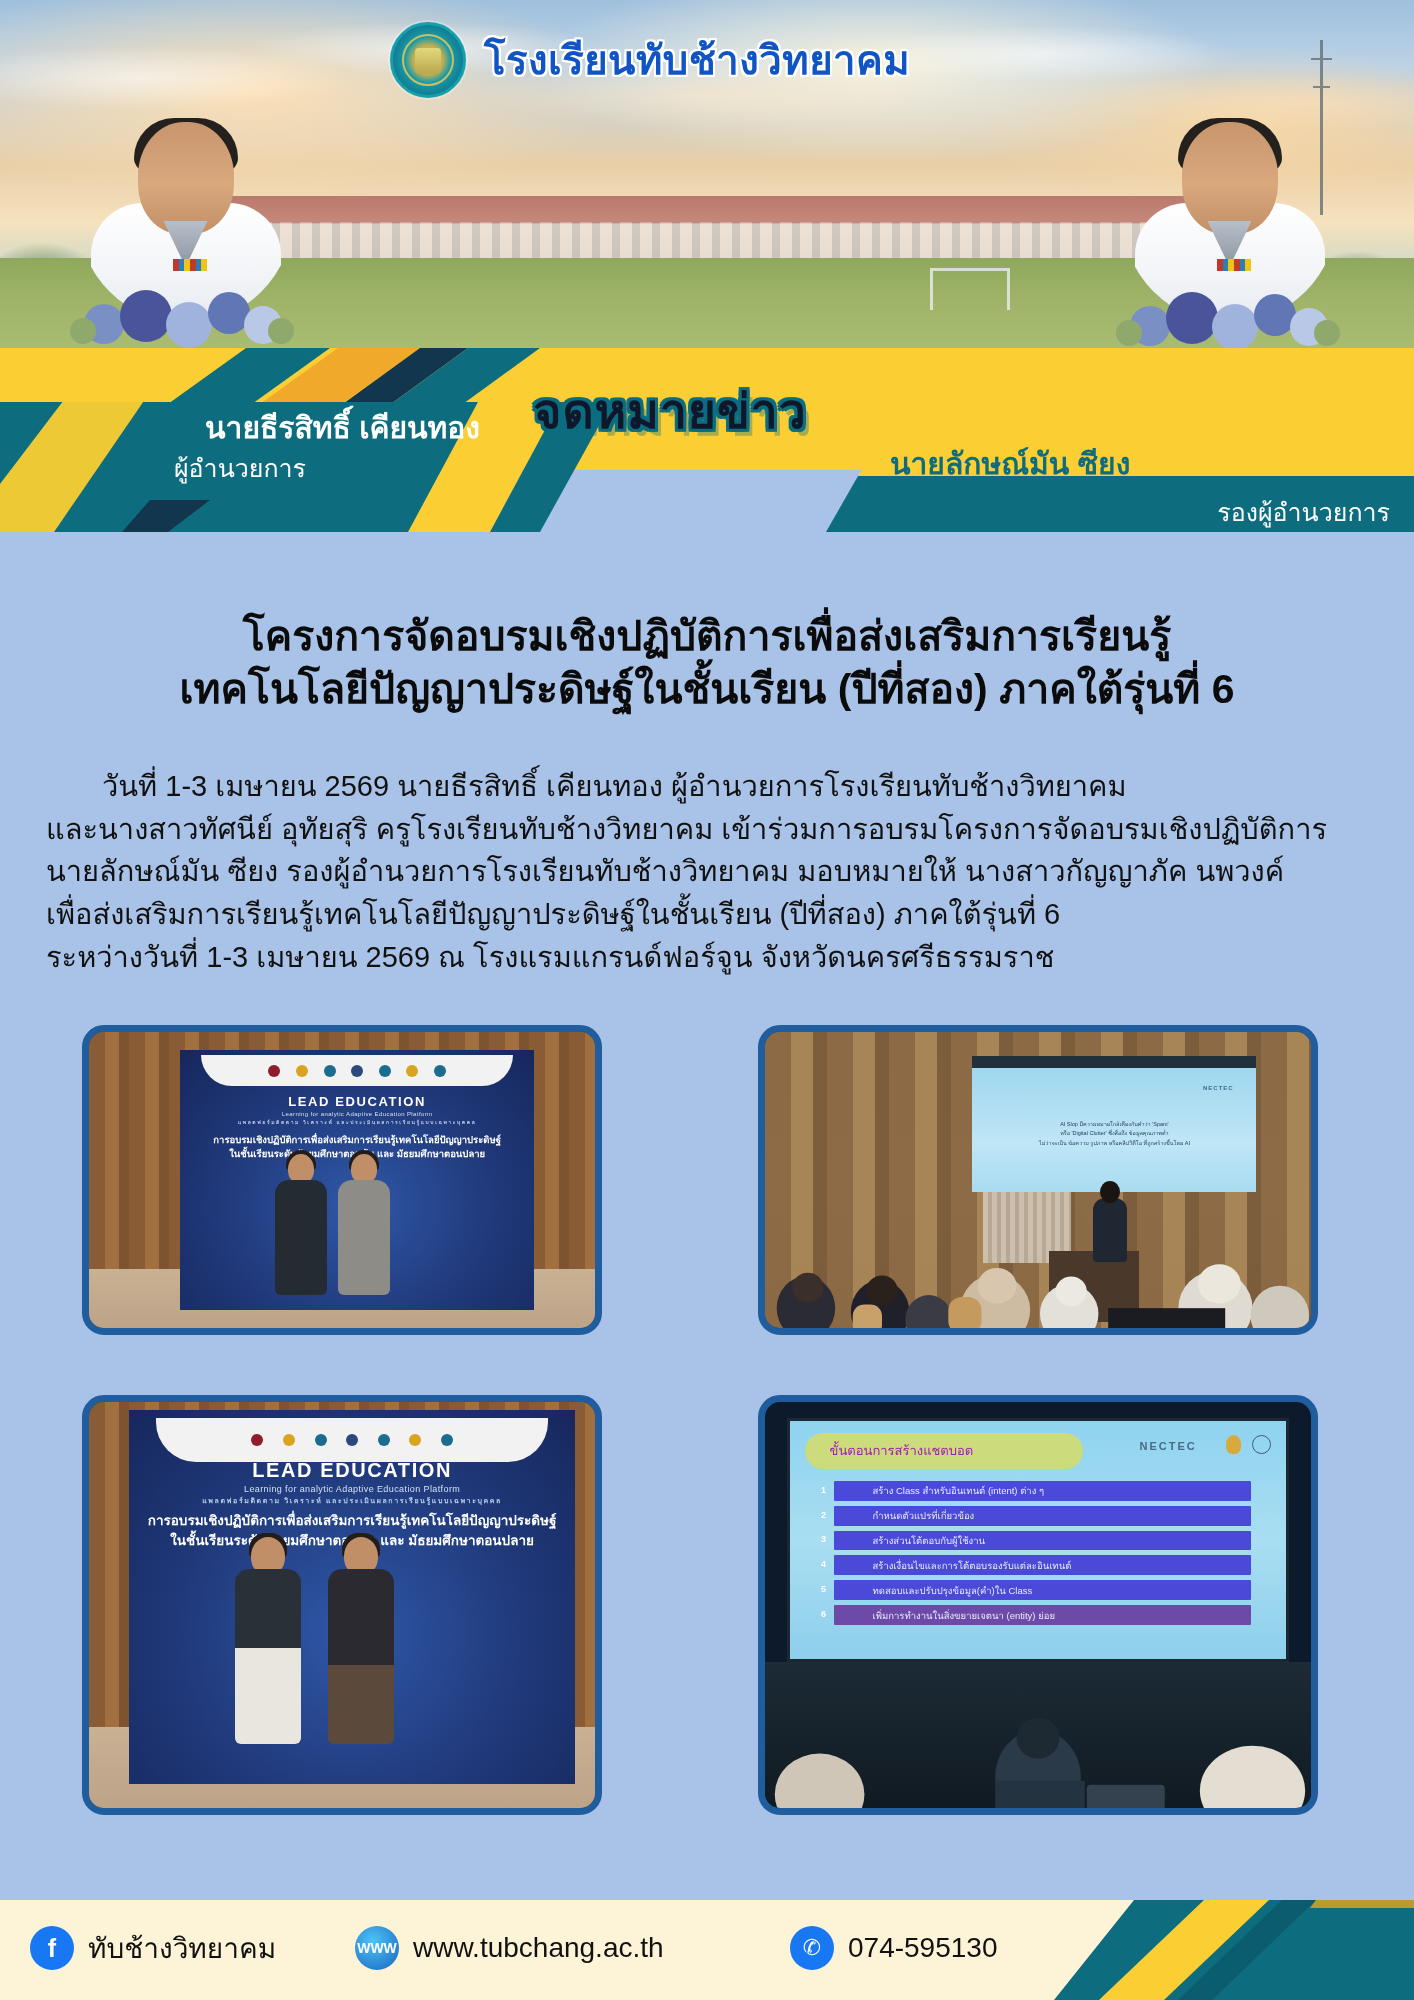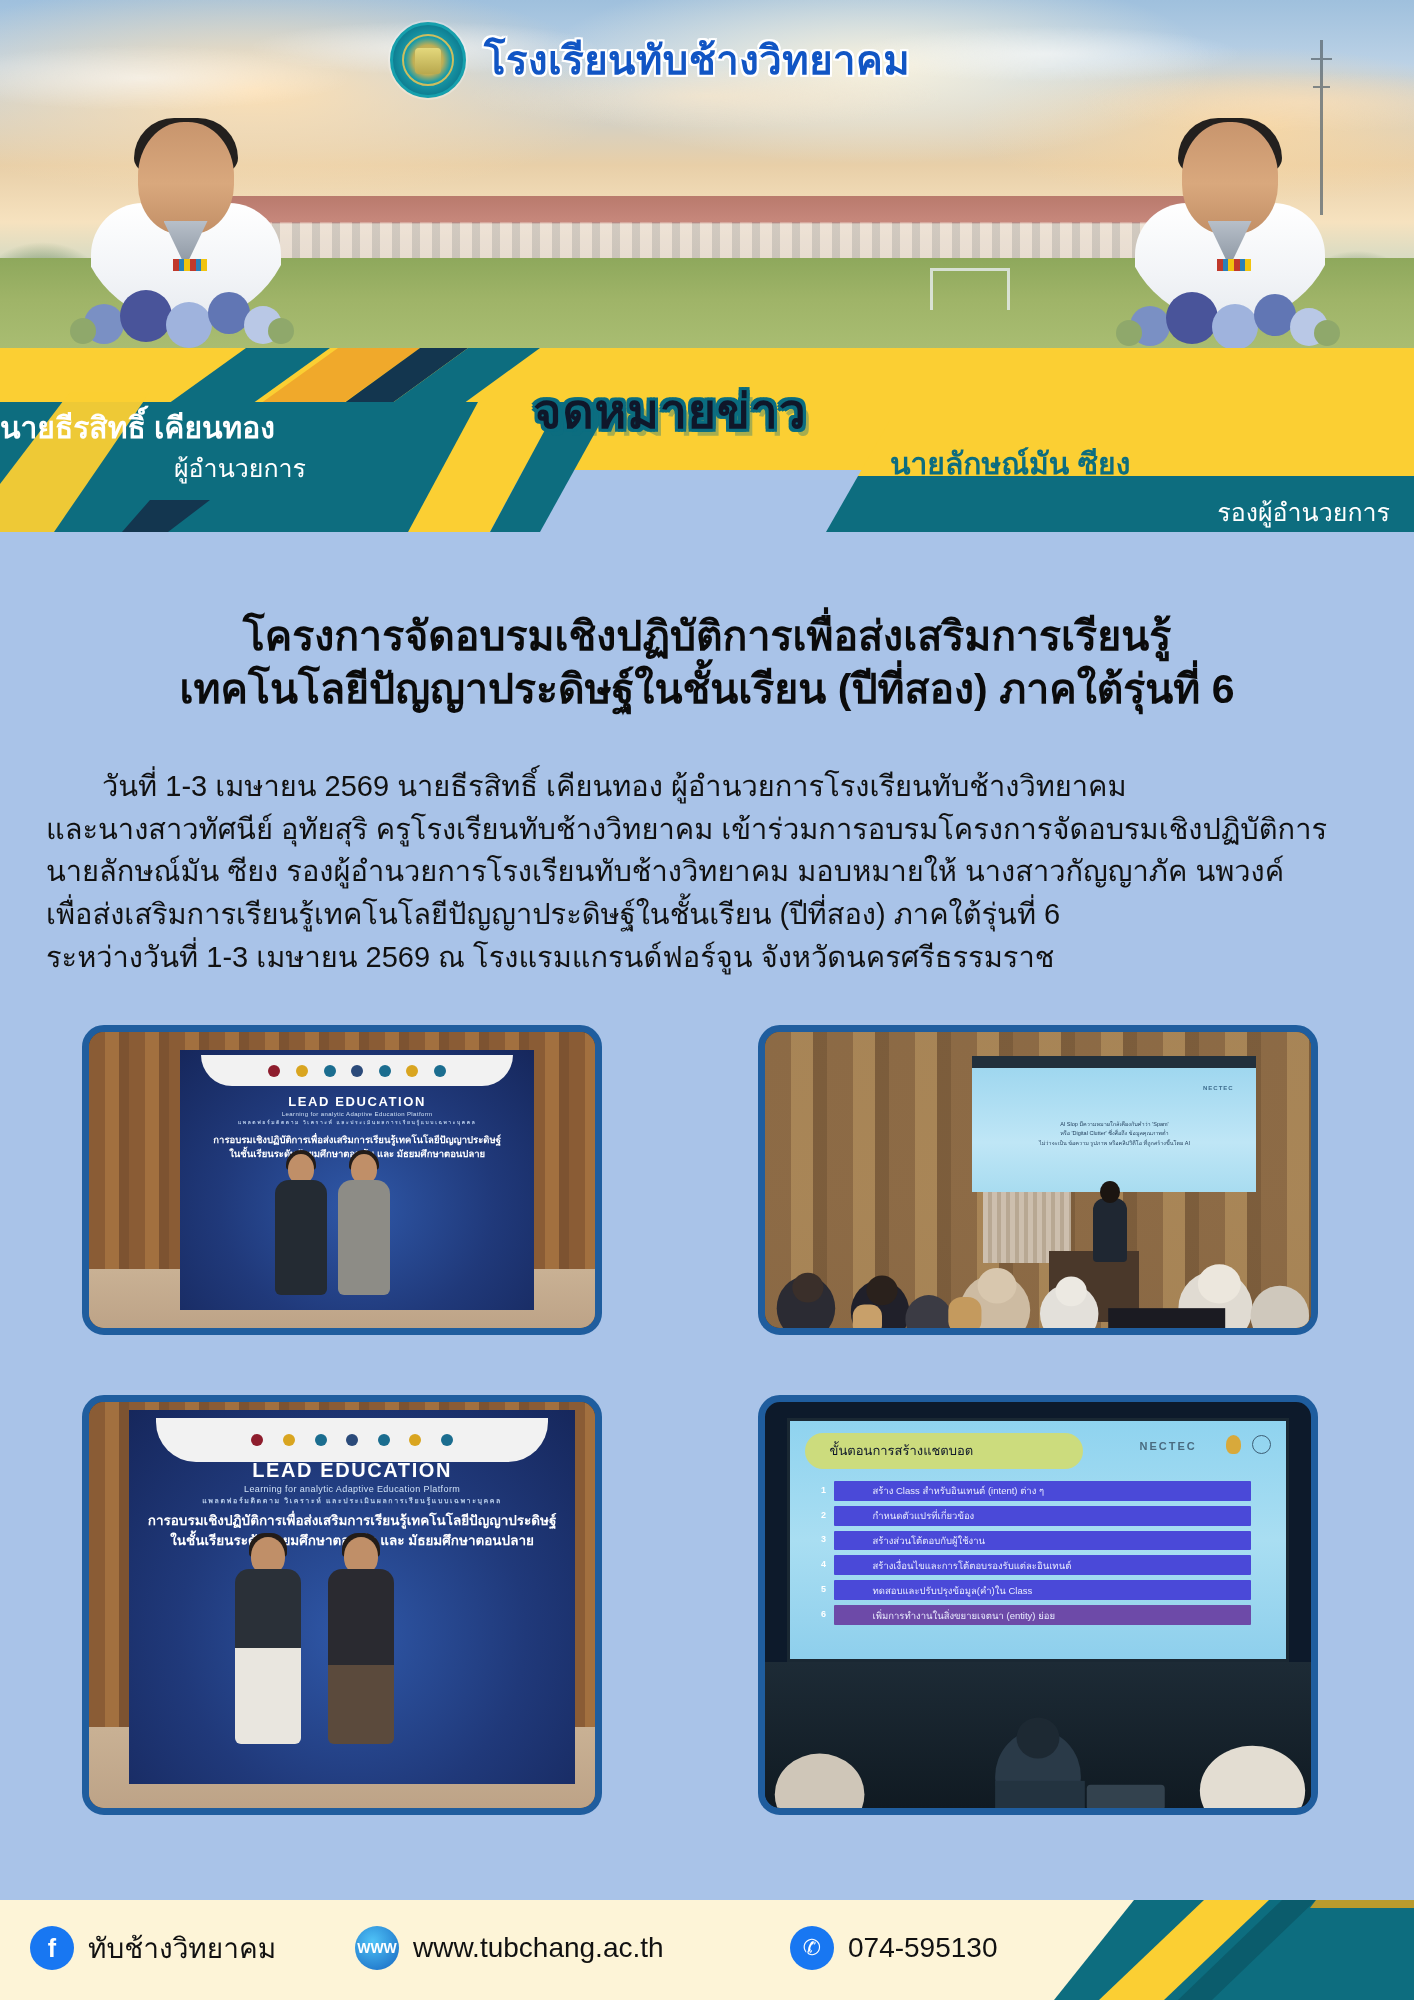--- a/index.html
+++ b/index.html
@@ -103,21 +103,21 @@
   .titleLetter{
     position:absolute; left:390px; top:356px; width:560px; height:110px;
     display:flex; align-items:center; justify-content:center;
     font-size:48px; font-weight:bold; color:#0f172a; letter-spacing:1px;
     text-shadow:-3px 0 #0b6d80,0 -3px #0b6d80,3px 0 #0b6d80,0 3px #0b6d80,-3px -3px #0b6d80,3px 3px #0b6d80,3px -3px #0b6d80,-3px 3px #0b6d80, 6px 7px 0 rgba(11,109,128,.35);
     z-index:7; white-space:nowrap;
   }
 
   .nameplate{ position:absolute; z-index:8; }
   .np-left{ left:0; top:404px; width:520px; height:120px; }
-  .np-left .n1{ position:absolute; left:0; top:0; width:480px; text-align:left; font-size:30px; font-weight:bold; color:#ffffff; }
+  .np-left .n1{ position:absolute; left:0; top:0; width:480px; text-align:right; font-size:30px; font-weight:bold; color:#ffffff; }
   .np-left .n2{ position:absolute; left:0; top:44px; width:480px; text-align:center; font-size:25px; color:#ffffff; }
   .np-right{ left:890px; top:440px; width:524px; height:120px; }
   .np-right .n1{ position:absolute; left:0; top:0; width:500px; font-size:30px; font-weight:bold; color:#0d6d7f; }
   .np-right .n2{ position:absolute; left:0; top:52px; width:500px; text-align:right; font-size:25px; color:#ffffff; }
 
   
   .content{ position:absolute; left:0; top:470px; width:1414px; height:1430px; background:#a9c3e8; }
   .headline{ position:absolute; left:60px; top:140px; width:1294px; text-align:center;
     font-size:41px; line-height:1.30; font-weight:bold; color:#0b0b0b; }
   .body{ position:absolute; left:46px; top:295px; width:1330px;
@@ -172,21 +172,21 @@
   .speaker{ position:absolute; left:60%; top:56%; width:34px; height:64px; background:#1f2732; border-radius:12px 12px 4px 4px; }
   .speaker:before{ content:""; position:absolute; left:50%; top:-17px; transform:translateX(-50%); width:20px; height:22px; border-radius:50%; background:#1b1511; }
   .podium{ position:absolute; left:52%; top:74%; width:90px; height:24%; background:#4a382a; }
   .aud{ position:absolute; bottom:0; height:30%; }
   .curtain{ position:absolute; left:40%; bottom:22%; width:16%; height:26%; background:repeating-linear-gradient(90deg,#cdbfae 0 5px,#b8a893 5px 9px); }
 
   
   .slide{ position:absolute; left:4%; top:4%; width:92%; height:60%;
     background:linear-gradient(180deg,#8fd3ef 0%, #a9def2 50%, #8ecfec 100%); border:3px solid #1a2833; }
   .slide .sh{ position:absolute; left:3%; top:5%; width:56%; height:15%; background:#ccdc7d; border-radius:28px;
-      display:flex; align-items:center; padding-left:5%; font-size:13px; color:#0f172a; }
+      display:flex; align-items:center; padding-left:5%; font-size:13px; color:#a21caf; }
   .slide .nectec{ position:absolute; right:18%; top:8%; font-size:11px; letter-spacing:2px; color:#4a6b80; font-weight:bold; }
   .slide .seal2{ position:absolute; right:9%; top:6%; width:15px; height:19px; border-radius:50% 50% 40% 40%; background:#d8a93b; }
   .slide .seal3{ position:absolute; right:3%; top:6%; width:19px; height:19px; border-radius:50%; border:1.5px solid #3d5e75; }
   .step{ position:absolute; left:9%; width:84%; height:8.4%; background:#4a49d8; display:flex; align-items:center;
       color:#e9ecff; font-size:9.5px; padding-left:38px; border-radius:1px; }
   .step u{ position:absolute; left:-26px; top:-1px; width:30px; height:100%; text-decoration:none;
       display:flex; align-items:center; justify-content:center; color:#fff; font-size:9px; font-weight:bold; }
   .step u:before{ content:""; position:absolute; inset:0; background:#2e2fb0; clip-path:polygon(0 0,100% 0,100% 72%,50% 100%,0 72%); z-index:-1; }
   .darkroom{ position:absolute; left:0; bottom:0; width:100%; height:36%; background:linear-gradient(180deg,#1d2b36 0%, #101a22 100%); }
 

